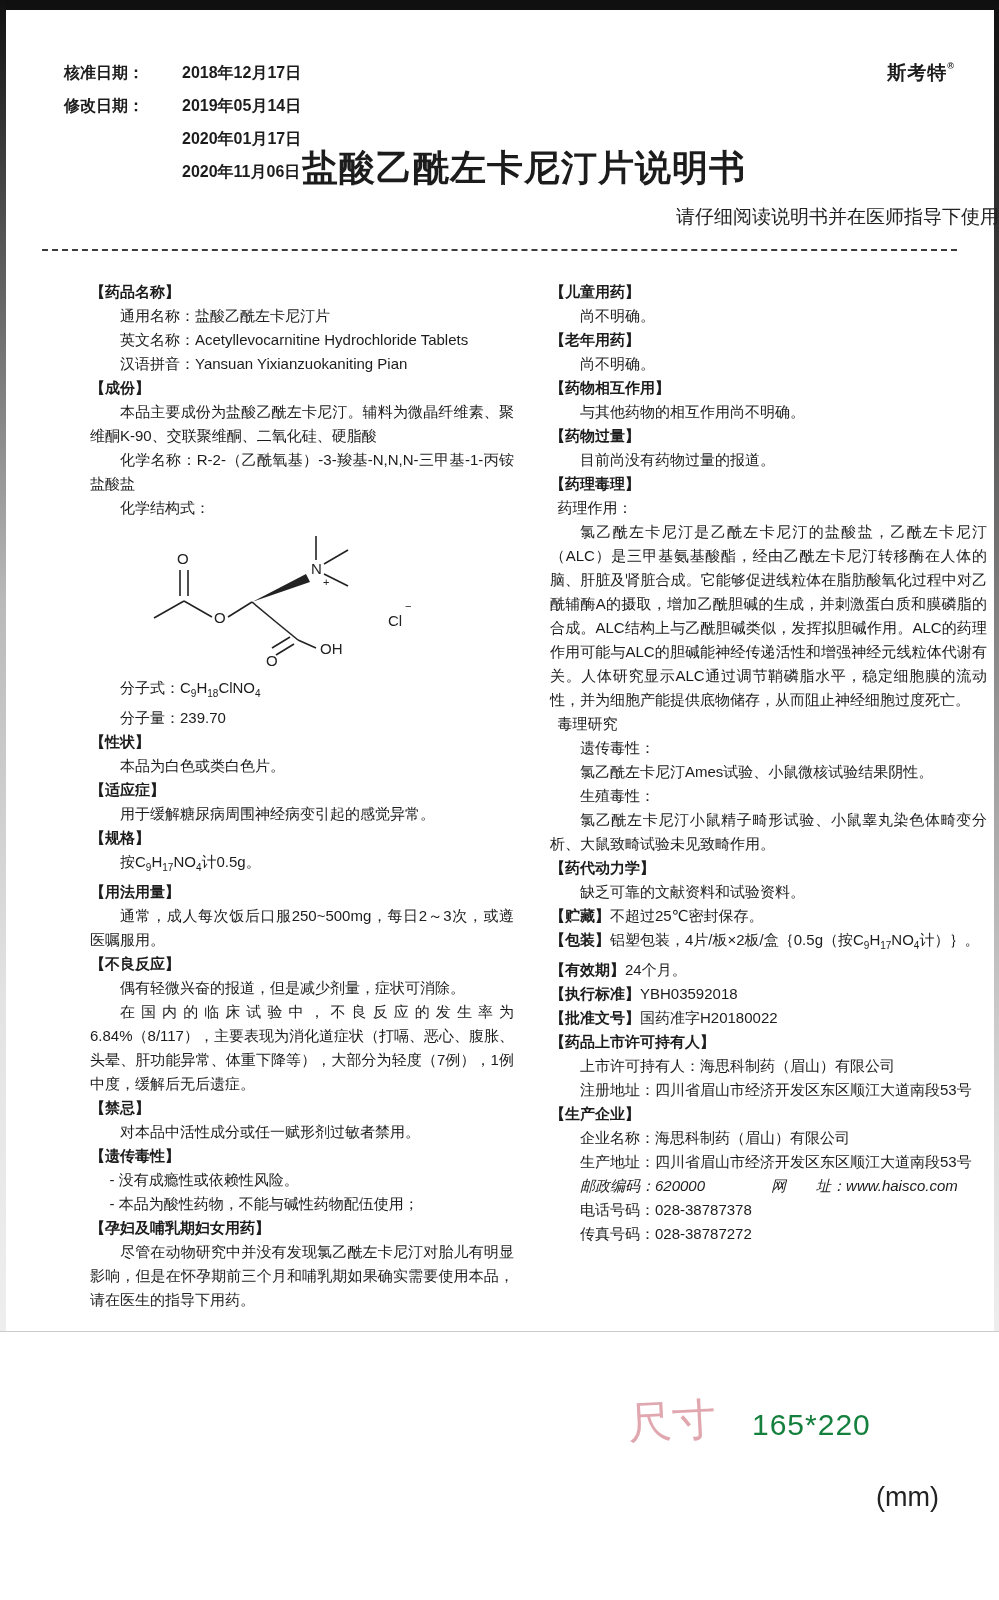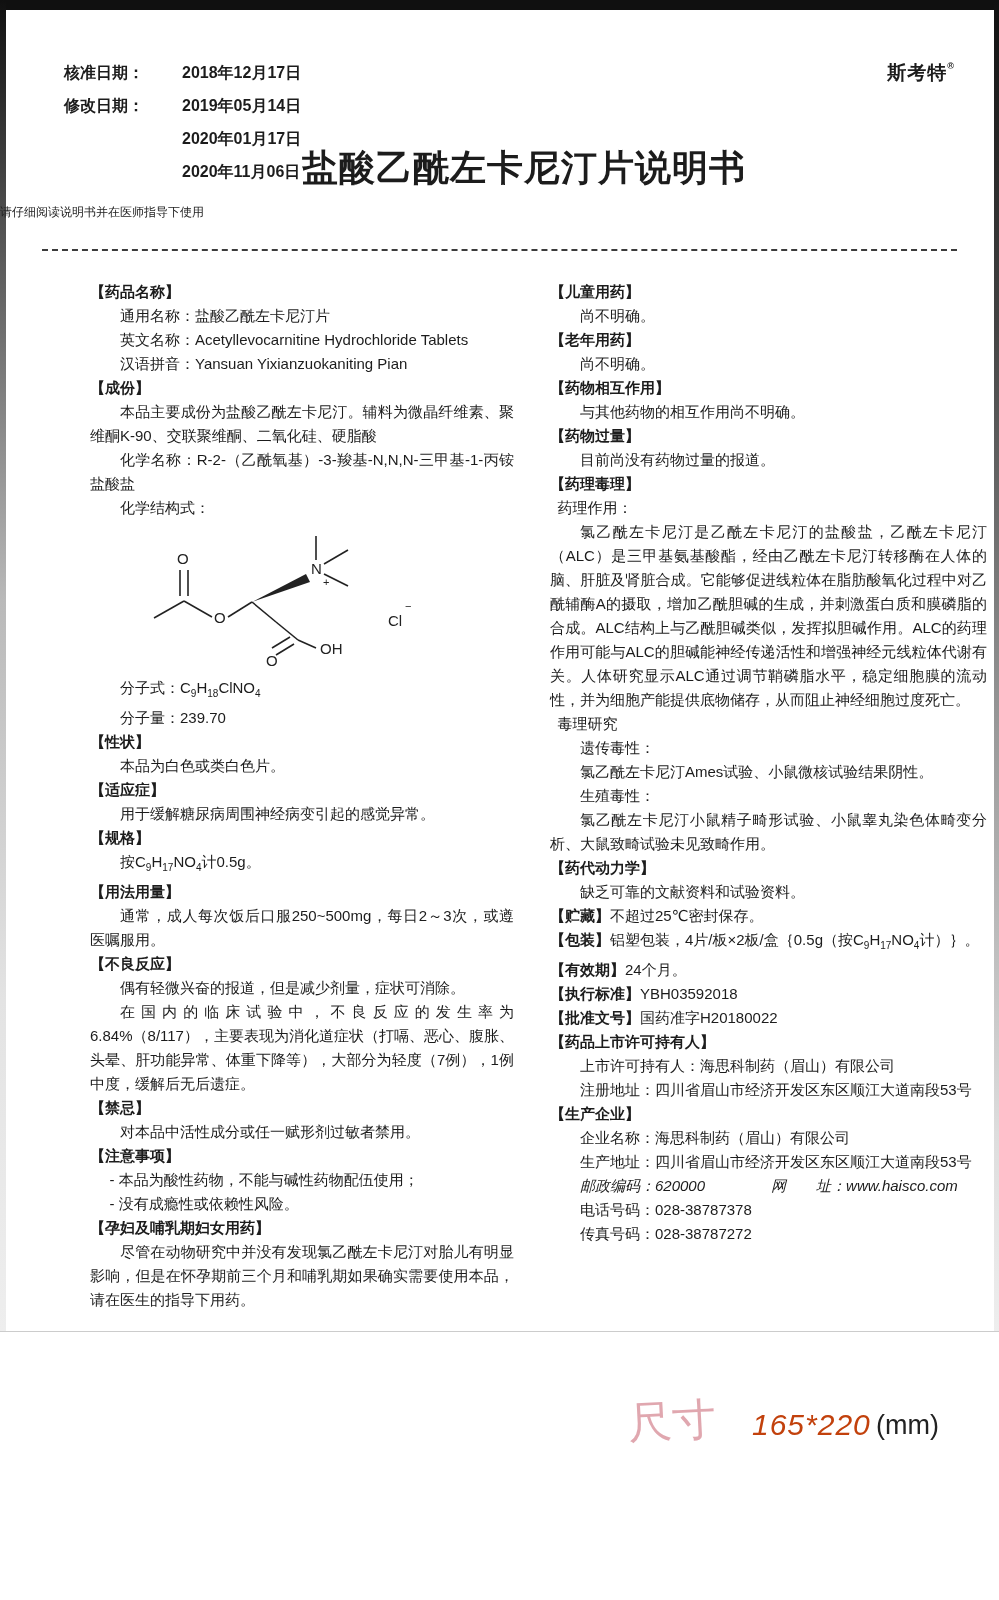--- a/index.html
+++ b/index.html
@@ -17,21 +17,21 @@
   .frame-bottom{position:absolute;top:1331px;left:0;right:0;height:1px;background:#cccccc;}
 
   .page-header{position:relative;height:268px;}
   .dates{position:absolute;top:56px;left:64px;font-weight:bold;font-size:16px;line-height:33px;}
   .dates .row{white-space:nowrap;}
   .dates .lbl{display:inline-block;width:118px;}
   .brand{position:absolute;top:60px;right:44px;font-weight:bold;font-size:19px;letter-spacing:1px;}
   .brand sup{font-size:9px;vertical-align:10px;}
   .doc-title{position:absolute;top:144px;left:8px;right:0;text-align:center;
     font-size:36px;font-weight:bold;letter-spacing:1px;margin-left:41px;}
-  .doc-subtitle{position:absolute;top:204px;left:0;right:0;text-align:left;font-size:12px;color:#222;}
+  .doc-subtitle{position:absolute;top:204px;left:0;right:0;text-align:right;font-size:19px;color:#222;}
   .divider{position:absolute;top:249px;left:42px;right:42px;border-top:2px dashed #3c3c3c;}
 
   .columns{display:flex;gap:36px;padding:12px 42px 0 62px;}
   .col{font-size:15px;line-height:24px;text-align:justify;}
   .col-left{width:424px;flex:none;margin-left:28px;}
   .col-right{width:437px;flex:none;}
   .col .h{font-weight:bold;text-align:left;}
   .col .p{text-indent:2em;}
   .col .p0{text-indent:2em;text-align:left;white-space:nowrap;font-style:italic;}
   .col .li{padding-left:1.3em;text-align:left;}
@@ -40,22 +40,22 @@
   .col .hp b{font-weight:bold;}
   .subsc{font-size:10px;vertical-align:-4px;letter-spacing:0;}
 
   .structure-wrap{height:152px;margin:2px 0 2px 30px;}
   .structure-wrap svg{display:block;}
   .structure-wrap text{font-size:15px;fill:#222;font-family:"Liberation Sans","DejaVu Sans",sans-serif;}
   .structure-wrap .small{font-size:11px;}
 
   .size-note-label{position:absolute;top:1392px;left:628px;font-size:44px;
     transform:rotate(-3deg);opacity:.8;font-weight:normal;}
-  .size-note-value{position:absolute;top:1408px;left:752px;font-size:30px;color:#c2410c;letter-spacing:1px;font-style:italic;}
-  .size-note-unit{position:absolute;top:1410px;left:876px;font-size:27px;color:#222;}
+  .size-note-value{position:absolute;top:1408px;left:752px;font-size:30px;color:#15803d;letter-spacing:1px;}
+  .size-note-unit{position:absolute;top:1482px;left:876px;font-size:27px;color:#222;}
 </style>
 </head>
 <body>
 
 <div class="frame-top"></div>
 <div class="frame-left"></div>
 <div class="frame-right"></div>
 <div class="frame-bottom"></div>
 
 <div class="page-header">
@@ -134,23 +134,23 @@
       <div class="p">用于缓解糖尿病周围神经病变引起的感觉异常。</div>
       <div class="h">【规格】</div>
       <div class="p"><span>按C</span><span class="subsc">9</span><span>H</span><span class="subsc">17</span><span>NO</span><span class="subsc">4</span><span>计0.5g。</span></div>
       <div class="h">【用法用量】</div>
       <div class="p">通常，成人每次饭后口服250~500mg，每日2～3次，或遵医嘱服用。</div>
       <div class="h">【不良反应】</div>
       <div class="p">偶有轻微兴奋的报道，但是减少剂量，症状可消除。</div>
       <div class="p">在国内的临床试验中，不良反应的发生率为6.84%（8/117），主要表现为消化道症状（打嗝、恶心、腹胀、头晕、肝功能异常、体重下降等），大部分为轻度（7例），1例中度，缓解后无后遗症。</div>
       <div class="h">【禁忌】</div>
       <div class="p">对本品中活性成分或任一赋形剂过敏者禁用。</div>
-      <div class="h">【注意事项】</div>
+      <div class="h">【遗传毒性】</div>
+      <div class="li">- 没有成瘾性或依赖性风险。</div>
       <div class="li">- 本品为酸性药物，不能与碱性药物配伍使用；</div>
-      <div class="li">- 没有成瘾性或依赖性风险。</div>
       <div class="h">【孕妇及哺乳期妇女用药】</div>
       <div class="p">尽管在动物研究中并没有发现氯乙酰左卡尼汀对胎儿有明显影响，但是在怀孕期前三个月和哺乳期如果确实需要使用本品，请在医生的指导下用药。</div>
     </div>
   <div class="col col-right" id="col-right">
       <div class="h">【儿童用药】</div>
       <div class="p">尚不明确。</div>
       <div class="h">【老年用药】</div>
       <div class="p">尚不明确。</div>
       <div class="h">【药物相互作用】</div>
       <div class="p">与其他药物的相互作用尚不明确。</div>

